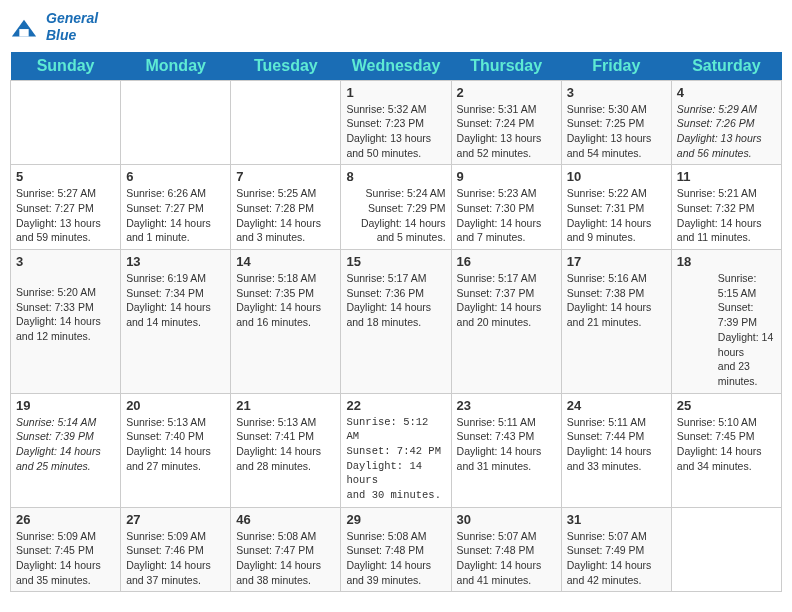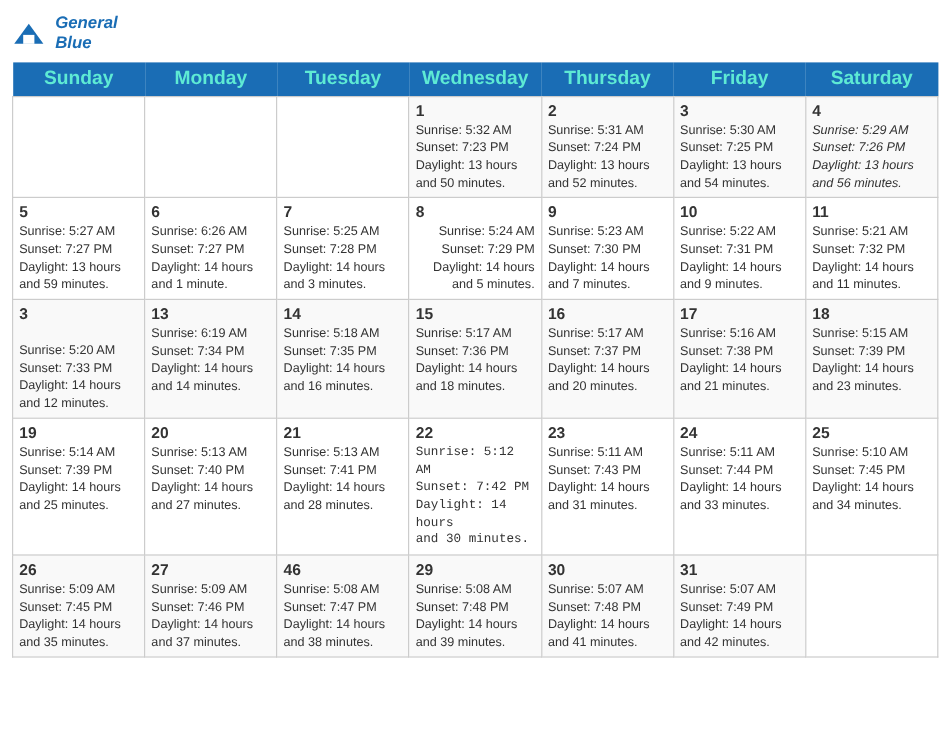--- a/index.html
+++ b/index.html
@@ -242,30 +242,30 @@
         </td>
         <td>
           <div class="day-num">17</div>
           <div class="day-info" style="white-space: pre-line;">Sunrise: 5:16 AM
 Sunset: 7:38 PM
 Daylight: 14 hours
 and 21 minutes.</div>
         </td>
         <td>
           <div class="day-num">18</div>
-          <div class="day-info" style="white-space: pre-line;">Sunrise: 5:15 AM
+          <div class="day-info" style="white-space: pre-line; margin-left: 41px;">Sunrise: 5:15 AM
 Sunset: 7:39 PM
 Daylight: 14 hours
 and 23 minutes.</div>
         </td>
       </tr>
       <tr>
         <td>
           <div class="day-num">19</div>
-          <div class="day-info" style="white-space: pre-line;">Sunrise: 5:14 AM
+          <div class="day-info" style="white-space: pre-line; font-style: italic;">Sunrise: 5:14 AM
 Sunset: 7:39 PM
 Daylight: 14 hours
 and 25 minutes.</div>
         </td>
         <td>
           <div class="day-num">20</div>
           <div class="day-info" style="white-space: pre-line;">Sunrise: 5:13 AM
 Sunset: 7:40 PM
 Daylight: 14 hours
 and 27 minutes.</div>

